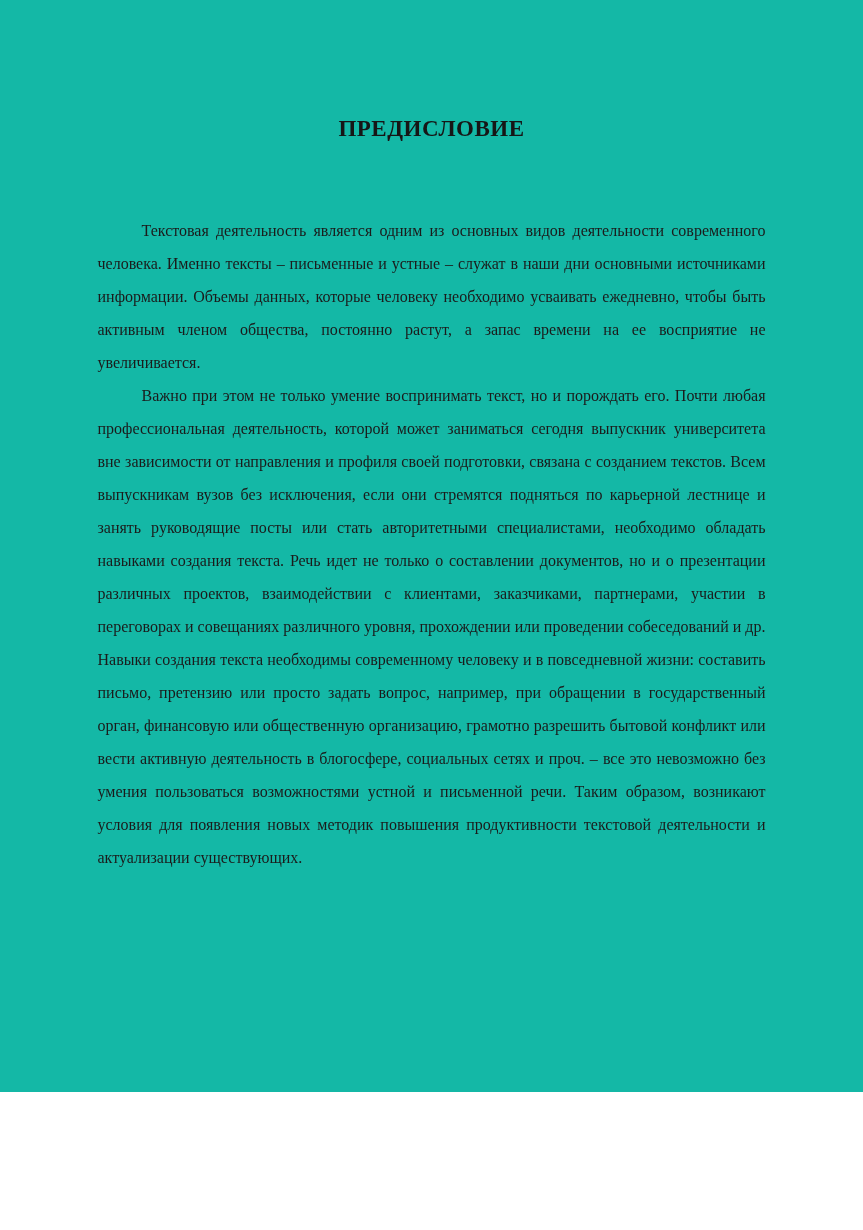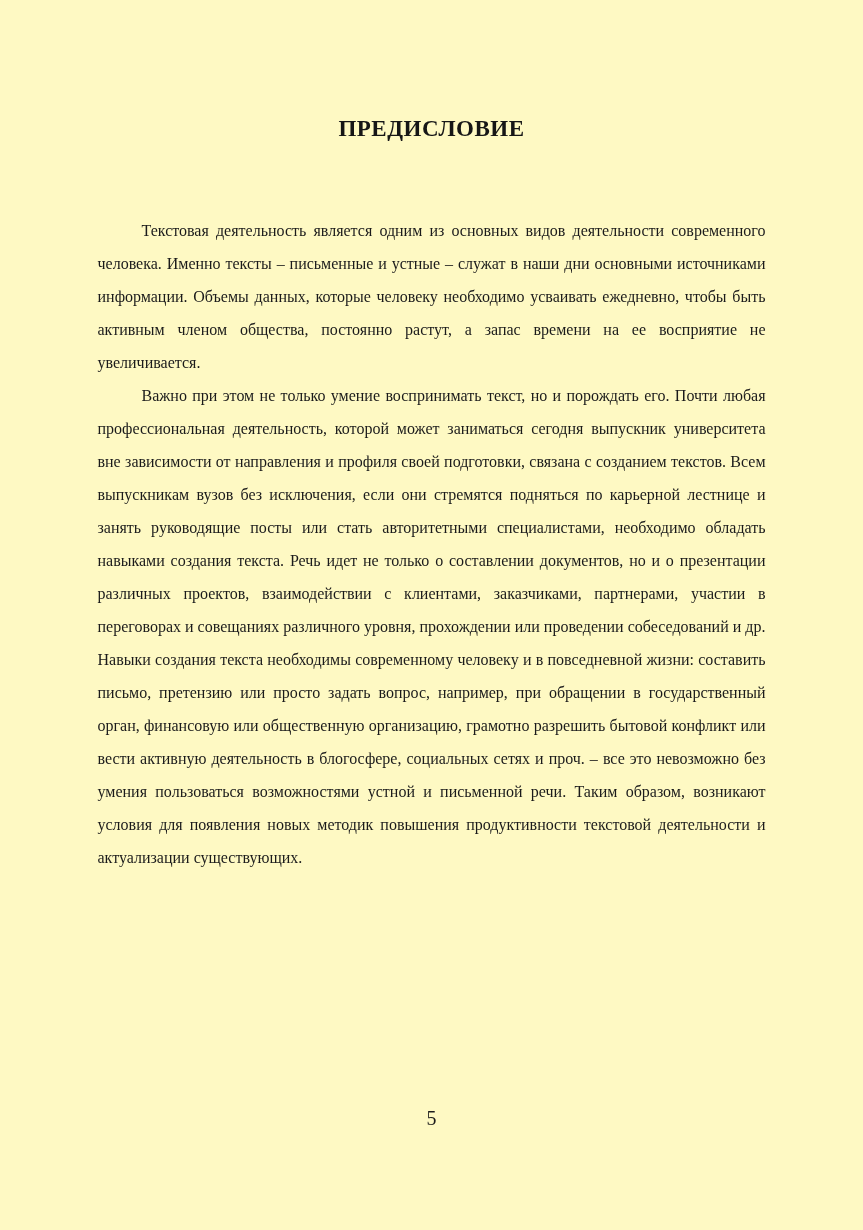--- a/index.html
+++ b/index.html
@@ -3,23 +3,23 @@
 <meta charset="utf-8">
 <style>
   html, body {
     margin: 0;
     padding: 0;
     background: #ffffff;
   }
   .page {
     position: relative;
     width: 863px;
-    height: 1230px;
+    height: 1092px;
     margin: 0 auto;
-    background: #fef9c3;
+    background: #14b8a6;
     color: #1b1b1b;
     font-family: "Liberation Serif", "DejaVu Serif", serif;
     box-sizing: border-box;
     overflow: hidden;
   }
   .title {
     margin: 0;
     padding-top: 116px;
     text-align: center;
     font-size: 23px;

